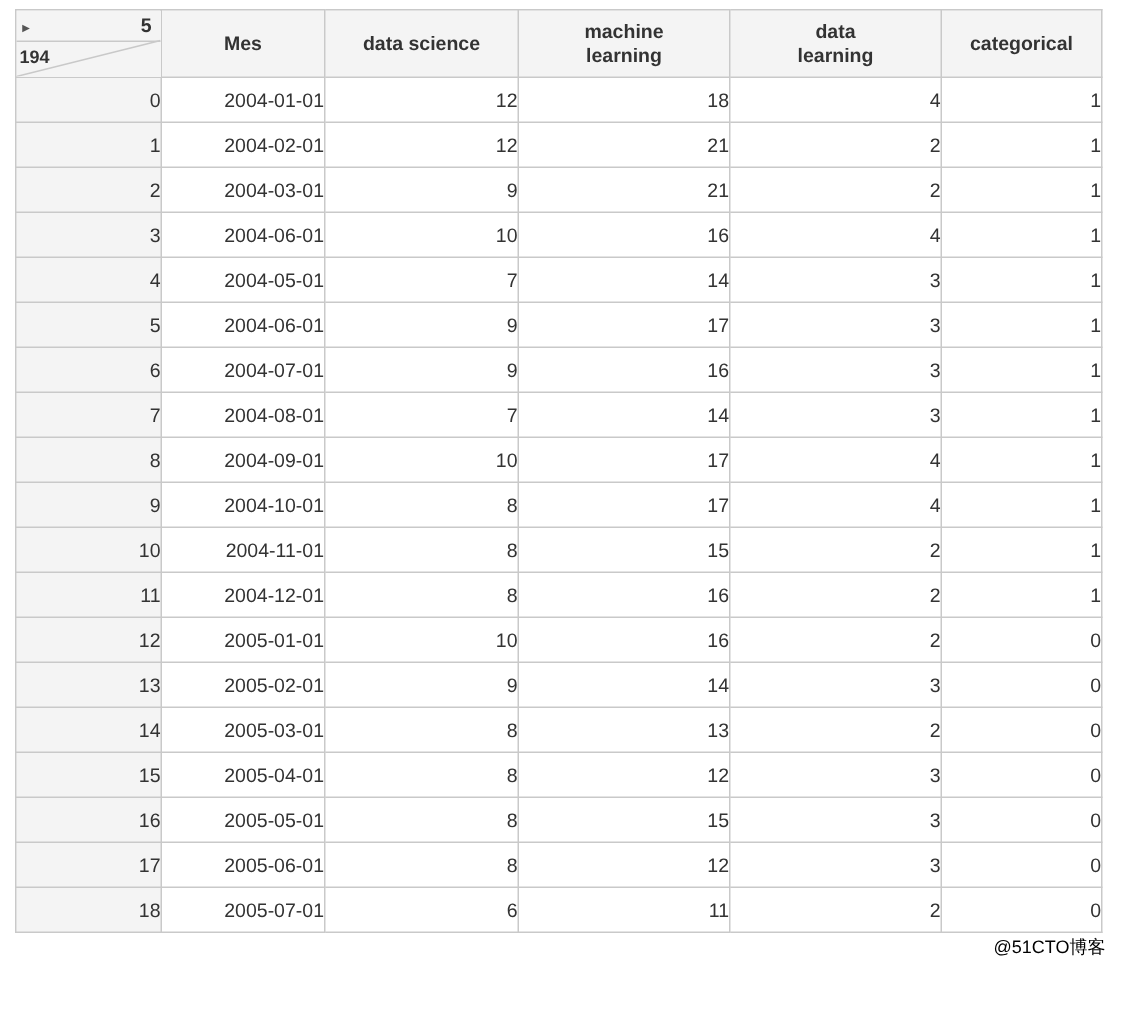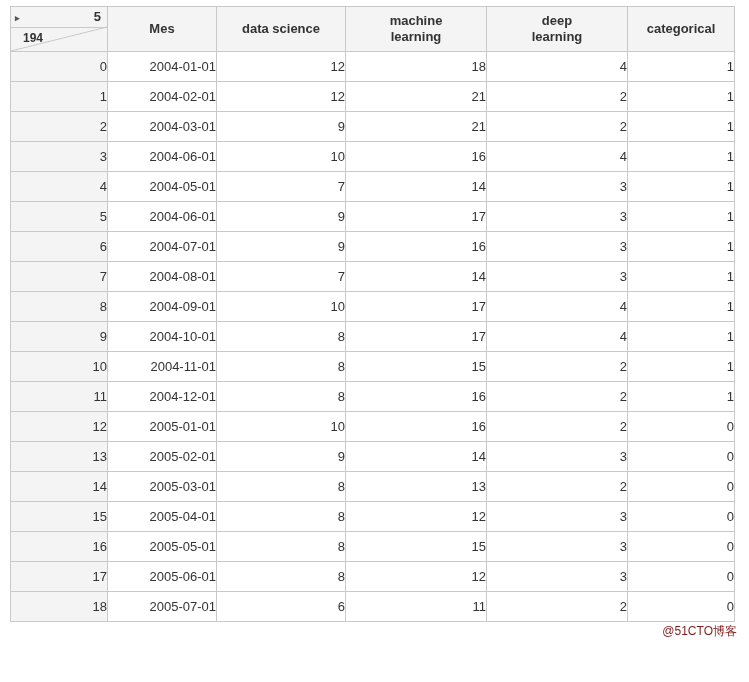--- a/index.html
+++ b/index.html
@@ -6,21 +6,21 @@
   .wrap{padding:6px 10px 20px 10px;width:749px;box-sizing:border-box;position:relative;}
   table.data-grid{border-collapse:collapse;table-layout:fixed;width:720px;}
   table.data-grid th,table.data-grid td{border:1px solid #c9c9c9;padding:0;}
   
   
   th.corner{width:96px;height:44px;background:#f4f4f4;padding:0;position:relative;vertical-align:top;}
   .corner-top{height:20px;border-bottom:1px solid #c9c9c9;position:relative;}
   .corner-top .tri{position:absolute;left:4px;top:6px;font-size:9px;color:#555;}
   .corner-top .idx5{position:absolute;right:6px;top:2px;font-weight:bold;color:#333;}
   .corner-bot{height:22px;position:relative;}
-  .corner-bot .cnt{position:absolute;left:12px;top:3px;color:#333;font-size:12px;}
+  .corner-bot .cnt{position:absolute;left:2px;top:3px;color:#333;font-size:12px;}
   .corner-diag{position:absolute;left:0;top:0;width:96px;height:44px;pointer-events:none;}
   
   th.colhead{background:#f4f4f4;font-weight:bold;color:#333;text-align:center;height:44px;vertical-align:middle;}
   th.colhead.mes{width:108px;margin-top:16px;}
   th.colhead.ds{width:128px;}
   th.colhead.ml{width:140px;}
   th.colhead.dl{width:140px;}
   th.colhead.cat{width:106px;text-align:center;}
   th.colhead .hd-line{line-height:16px;}
   
@@ -29,21 +29,21 @@
   td.cell-num{text-align:right;padding:6px 14px 6px 0;color:#333;}
   
   tbody tr{height:30px;}
   
   
   tbody tr:last-child td{border-bottom:1px solid #c9c9c9;}
   
   
   thead tr th{border-bottom:1px solid #8a8a8a;}
   
-  .watermark{position:absolute;right:12px;bottom:2px;color:#7f1d1d;font-size:12px;}
+  .watermark{position:absolute;right:12px;bottom:2px;color:#000000;font-size:12px;}
 </style>
 </head>
 <body>
 <div class="wrap">
 
 <table class="data-grid">
   <thead>
     <tr>
       <th class="corner">
         <div class="corner-top">
@@ -57,21 +57,21 @@
           <line x1="0" y1="44" x2="96" y2="20" stroke="#c9c9c9" stroke-width="1"></line>
         </svg>
       </th>
       <th class="colhead mes"><span class="hd-line">Mes</span></th>
       <th class="colhead ds"><span class="hd-line">data science</span></th>
       <th class="colhead ml">
         <div class="hd-line">machine</div>
         <div class="hd-line">learning</div>
       </th>
       <th class="colhead dl">
-        <div class="hd-line">deep</div>
+        <div class="hd-line">data</div>
         <div class="hd-line">learning</div>
       </th>
       <th class="colhead cat"><span class="hd-line">categorical</span></th>
     </tr>
   </thead>
   <tbody>
 
   <tr>
           <td class="rowidx">0</td>
           <td class="cell-mes">2004-01-01</td>

